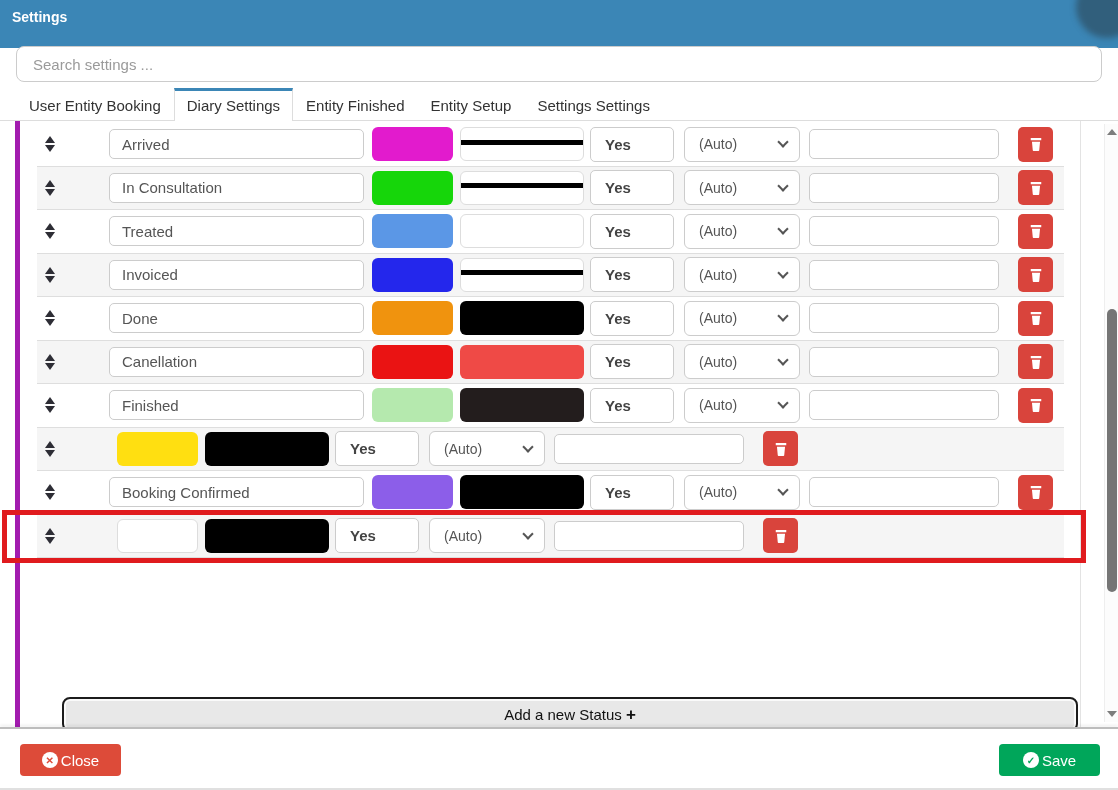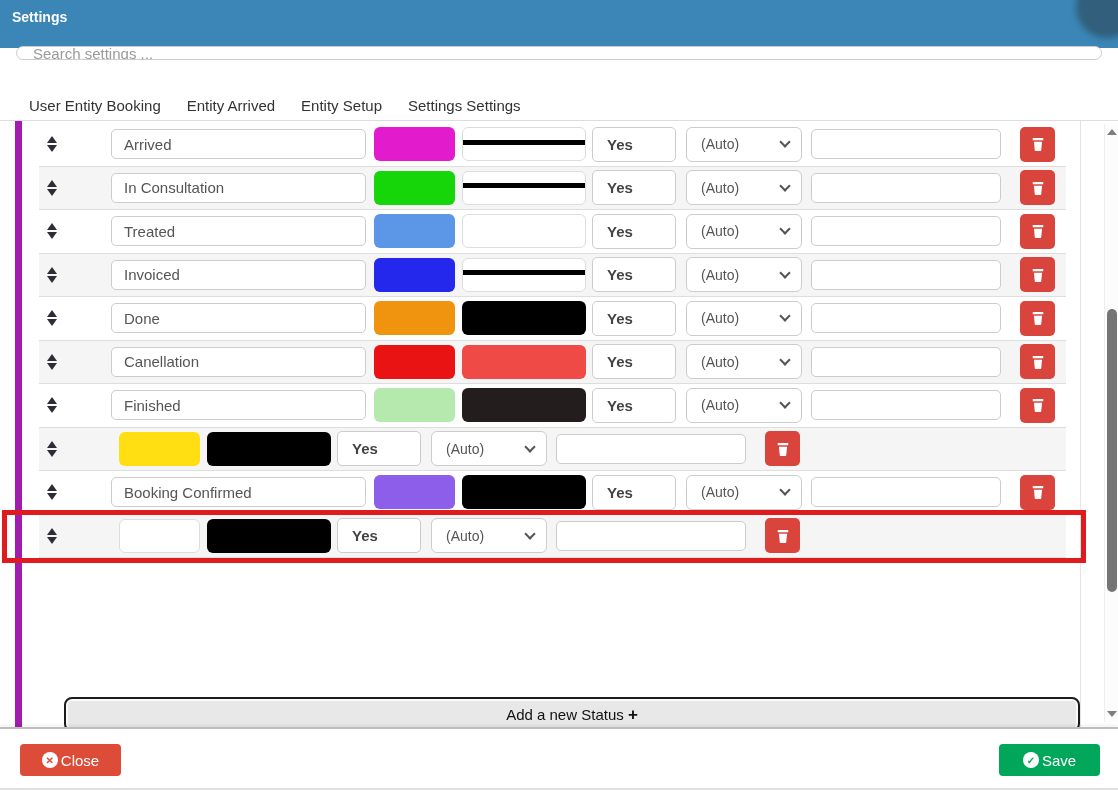--- a/index.html
+++ b/index.html
@@ -6,37 +6,37 @@
   body { font-family:"Liberation Sans", sans-serif; background:#fff; }
   .screen { position:relative; width:1118px; height:790px; background:#fff; overflow:hidden; }
 
   
   .header { position:absolute; left:0; top:0; width:1118px; height:48px; background:#3b86b6; overflow:hidden; }
   .header .title { position:absolute; left:12px; top:9px; color:#fff; font-size:14px; font-weight:bold; }
   .corner-circle { position:absolute; right:-20px; top:-24px; width:62px; height:62px; border-radius:50%;
                    background:rgba(40,55,66,0.5); filter:blur(3px); }
 
   
-  .search-input { position:absolute; left:16px; top:46px; width:1086px; height:14px; border:1px solid #ccc;
+  .search-input { position:absolute; left:16px; top:46px; width:1086px; height:36px; border:1px solid #ccc;
                   border-radius:8px; padding:0 16px; font-size:15px; color:#b91c1c; outline:none;
                   font-family:"Liberation Sans", sans-serif; }
   .search-input::placeholder { color:#9a9a9a; }
 
   
   .tabs { position:absolute; left:16px; top:88px; height:33px; display:flex; }
   .tab { padding:8px 12px 0 12px; font-size:15px; color:#333; border:1px solid transparent; border-bottom:none;
          cursor:pointer; height:33px; }
   .tab.active { background:#fff; border-color:#ddd; border-top:3px solid #3b86b6; padding-top:6px; z-index:3; }
   .tabbar-border { position:absolute; left:0; top:120px; width:1118px; height:1px; background:#ddd; }
   .tab.active { position:relative; }
   .tab.active::after { content:""; position:absolute; left:0; right:0; bottom:-1px; height:1px; background:#fff; }
 
   
   .panel { position:absolute; left:15px; top:121px; width:1066px; height:606px;
-           border-left:7px solid #a21caf; border-right:1px solid #e3e3e3; background:#fff; }
+           border-left:5px solid #a21caf; border-right:1px solid #e3e3e3; background:#fff; }
 
   
   .table { position:absolute; left:17px; top:2px; width:1027px; }
   .row { display:flex; align-items:center; height:43.5px; border-bottom:1px solid #dedede; background:#fff; }
   .row:nth-child(even) { background:#f5f5f5; }
 
   .handle { width:72px; display:flex; flex-direction:column; align-items:flex-start; padding-left:8px; cursor:grab; }
   .tri { width:0; height:0; border-left:5px solid transparent; border-right:5px solid transparent; }
   .tri.up { border-bottom:7px solid #2d2d35; margin-bottom:2px; }
   .tri.down { border-top:7px solid #2d2d35; }
@@ -115,21 +115,22 @@
 
   <div class="header">
     <span class="title">Settings</span>
     <span class="corner-circle"></span>
   </div>
 
   <input class="search-input" placeholder="Search settings ..." style="">
 
   <div class="tabs" id="tabs">
       <div class="tab">User Entity Booking</div>
-      <div class="tab">Entity Arrived</div>
+      <div class="tab active">Diary Settings</div>
+      <div class="tab">Entity Finished</div>
       <div class="tab">Entity Setup</div>
       <div class="tab">Settings Settings</div>
     </div>
   <div class="tabbar-border"></div>
 
   <div class="panel">
     <div class="table" id="status-rows">
         <div class="row">
     <span class="handle">
       <i class="tri up"></i>

